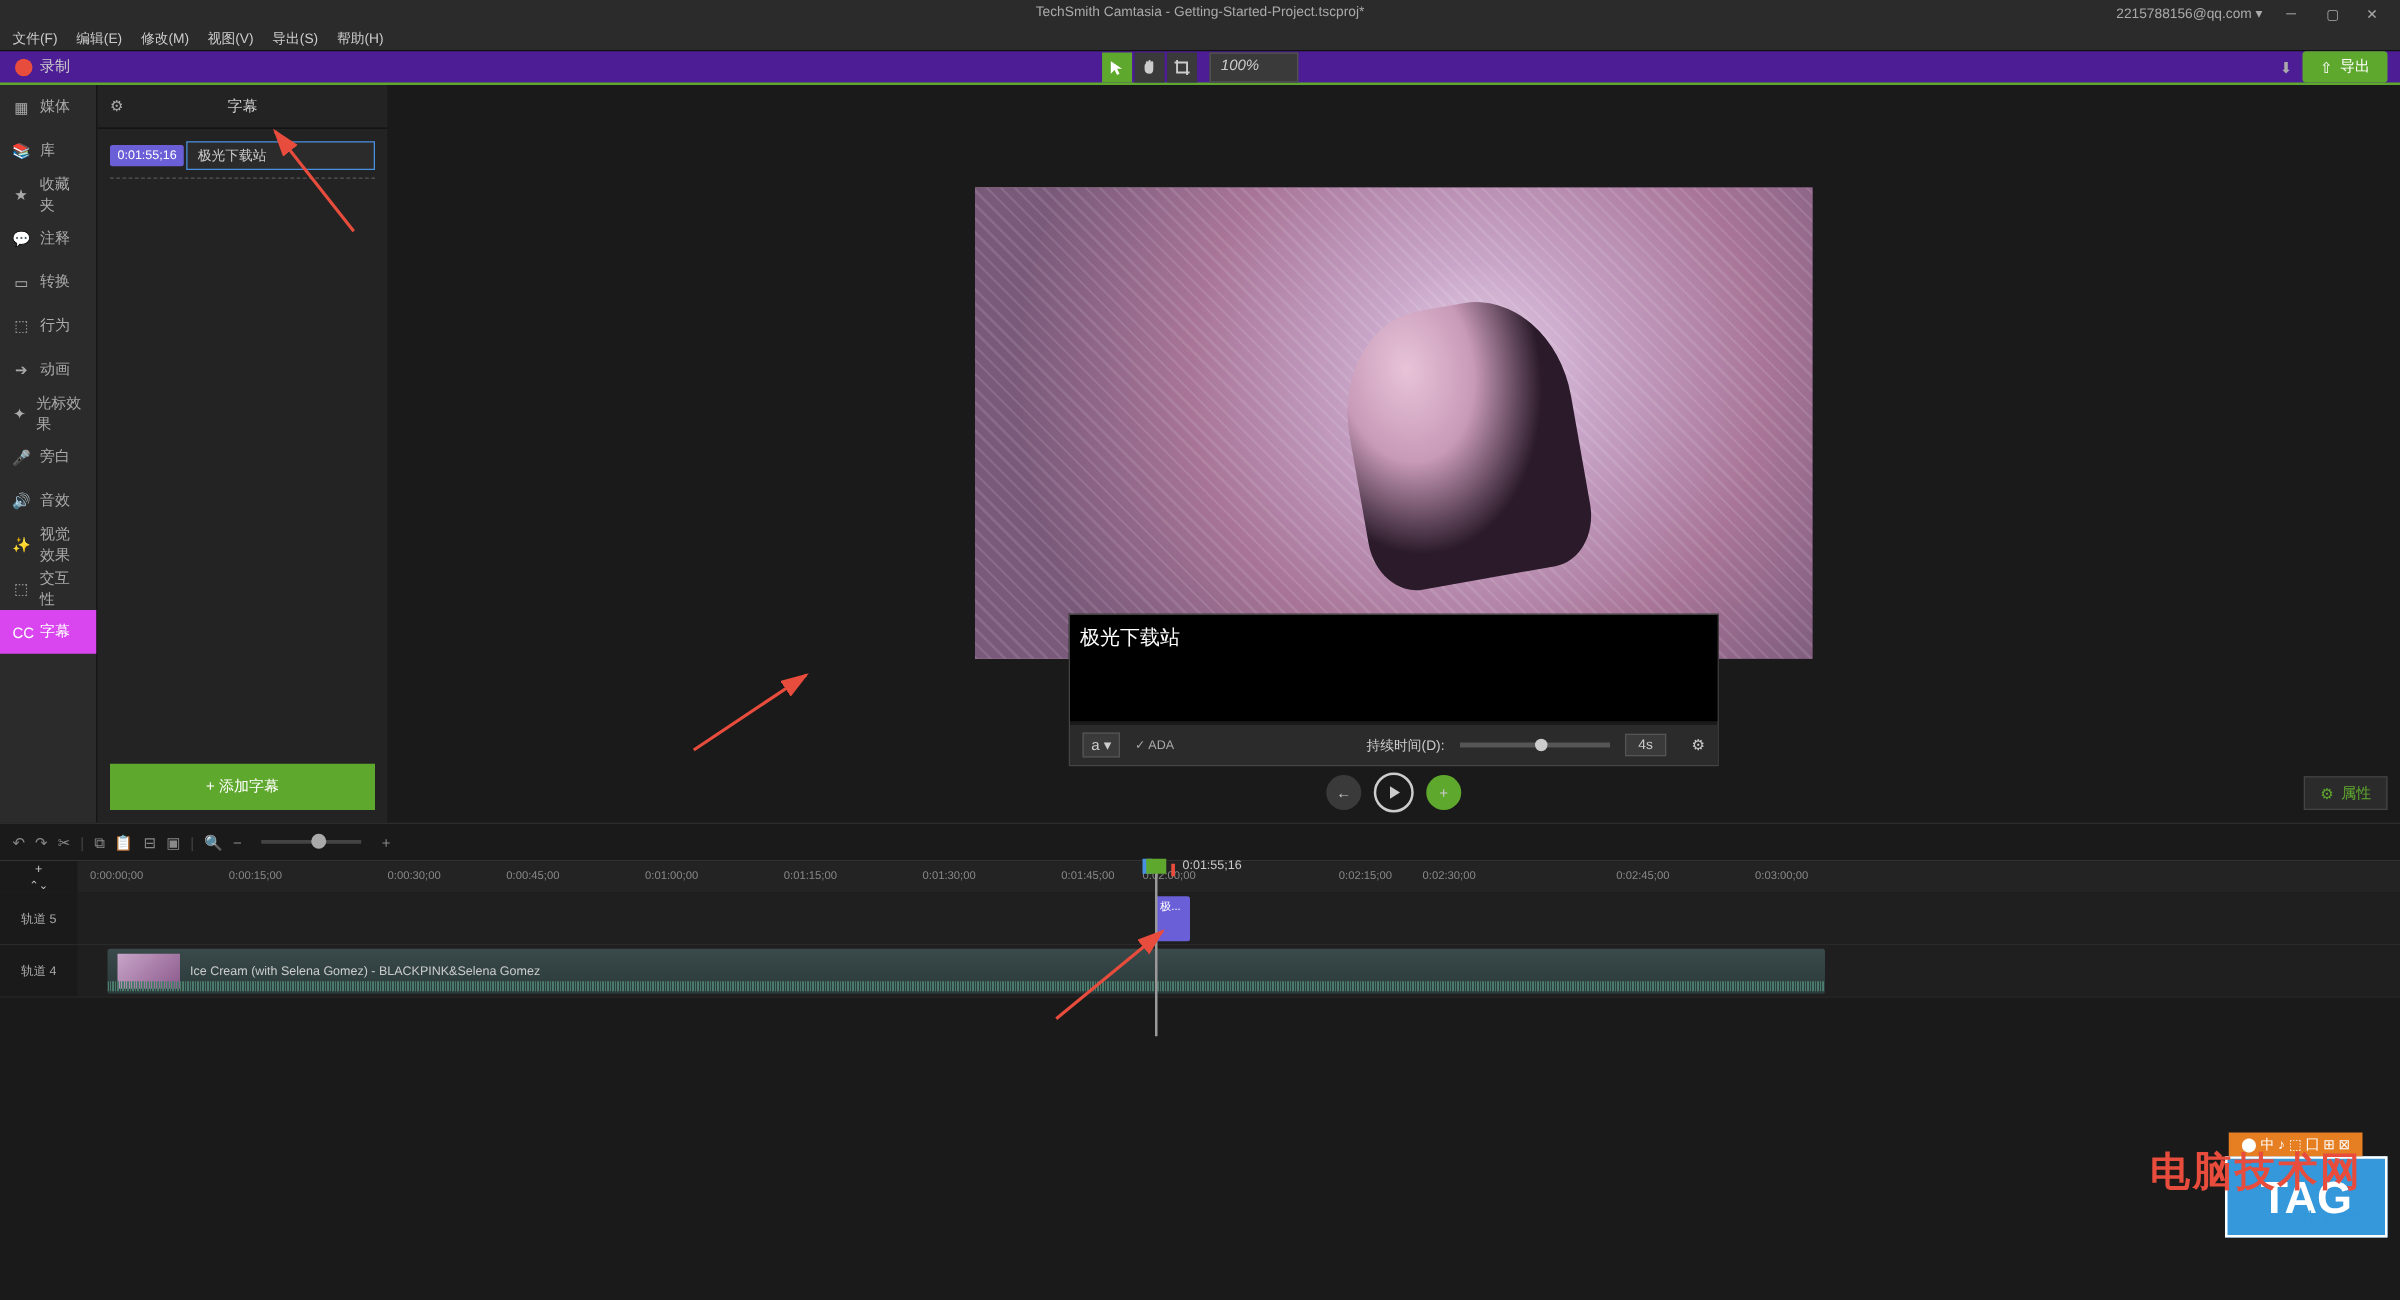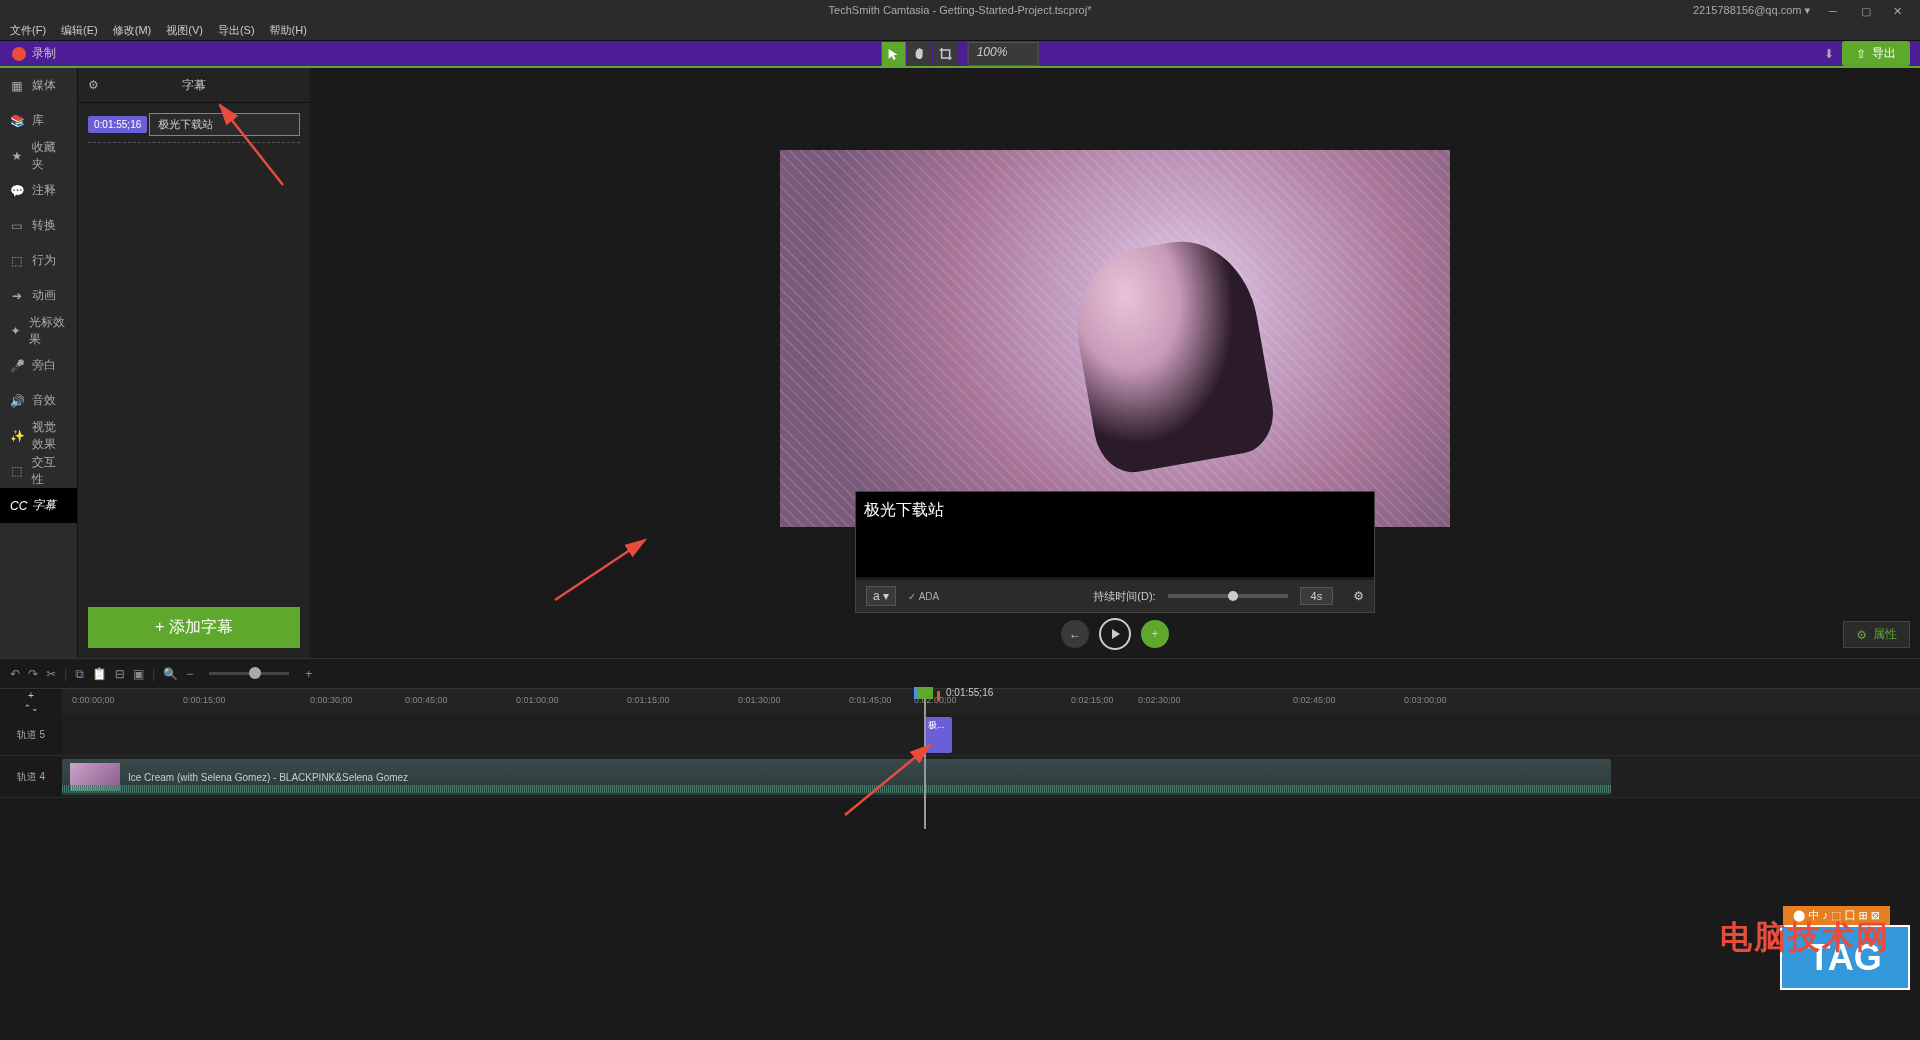--- a/index.html
+++ b/index.html
@@ -27,33 +27,33 @@
 .zoom-select { background: #3a3a3a; border: 1px solid #555; color: #ccc; padding: 2px 30px 2px 8px; height: 24px; }
 .toolbar-right { position: absolute; right: 10px; display: flex; align-items: center; gap: 8px; }
 .export-btn { background: #5fa82e; color: #fff; padding: 4px 14px; border-radius: 3px; display: flex; align-items: center; gap: 6px; cursor: pointer; }
 
 
 .main { display: flex; height: 590px; }
 
 
 .sidebar { width: 78px; background: #2b2b2b; border-right: 1px solid #111; }
 .sidebar-item { height: 35px; display: flex; align-items: center; gap: 8px; padding: 0 10px; cursor: pointer; color: #aaa; }
-.sidebar-item.active { background: #000000; color: #fff; font-style: italic; }
+.sidebar-item.active { background: #d946ef; color: #fff; }
 .sidebar-icon { width: 14px; text-align: center; }
 
 
 .panel { width: 232px; background: #232323; display: flex; flex-direction: column; }
 .panel-header { height: 35px; display: flex; align-items: center; justify-content: center; position: relative; border-bottom: 1px solid #111; }
 .panel-gear { position: absolute; left: 10px; color: #aaa; }
 .caption-list { flex: 1; padding: 10px; }
 .caption-entry { display: flex; align-items: center; gap: 2px; margin-bottom: 4px; }
 .caption-time { background: #6b5fd8; color: #fff; padding: 3px 6px; font-size: 10px; border-radius: 2px; }
 .caption-text-box { flex: 1; background: #2b2b2b; border: 1px solid #4a90e2; padding: 3px 8px; font-size: 11px; }
 .caption-divider { border-bottom: 1px dashed #555; margin-top: 6px; }
-.add-caption-btn { background: #5fa82e; color: #fff; margin: 10px; padding: 10px; text-align: center; cursor: pointer; font-size: 16px; }
+.add-caption-btn { background: #5fa82e; color: #fff; margin: 10px; padding: 10px; text-align: center; cursor: pointer; font-size: 12px; }
 
 
 .canvas-area { flex: 1; background: #1a1a1a; position: relative; display: flex; flex-direction: column; align-items: center; justify-content: center; }
 .preview { width: 670px; height: 377px; background: linear-gradient(135deg, #d4a5c4, #b67eb5, #8b5a8c); position: relative; margin-top: -50px; overflow: hidden; }
 .preview-img { width: 100%; height: 100%; background: radial-gradient(circle at 60% 40%, #e8d4e8 0%, #c8a5c8 20%, #a87598 50%, #7a5a7a 80%); position: relative; }
 .preview-img::before { content: ''; position: absolute; inset: 0; background: repeating-linear-gradient(45deg, rgba(255,255,255,0.1) 0px, rgba(255,255,255,0.1) 2px, transparent 2px, transparent 8px); }
 .figure { position: absolute; top: 25%; left: 45%; width: 180px; height: 220px; background: radial-gradient(ellipse at 30% 20%, #e8c4d8 0%, #c89ab8 30%, #2a1a2a 60%); border-radius: 40% 40% 20% 20%; transform: rotate(-10deg); }
 
 .caption-editor { position: absolute; bottom: 45px; left: 50%; transform: translateX(-50%); width: 520px; background: #1a1a1a; border: 1px solid #444; }
 .caption-textarea { width: 100%; height: 85px; background: #000; border: none; color: #fff; padding: 8px; font-size: 16px; resize: none; }
@@ -329,21 +329,21 @@
   <div class="track">
     <div class="track-label">轨道 5</div>
     <div class="track-content">
       <div class="clip-caption" style="left:862px;width:28px">极...</div>
     </div>
   </div>
 
   <div class="track">
     <div class="track-label">轨道 4</div>
     <div class="track-content">
-      <div class="clip-video" style="left:0;width:1549px">
+      <div class="clip-video" style="left:24px;width:1374px">
         <div class="clip-thumb"></div>
         <span>Ice Cream (with Selena Gomez) - BLACKPINK&amp;Selena Gomez</span>
         <div class="clip-wave"></div>
       </div>
     </div>
   </div>
 </div>
 
 <svg class="arrow" style="left:215px;top:100px" width="70" height="90">
     <defs>

